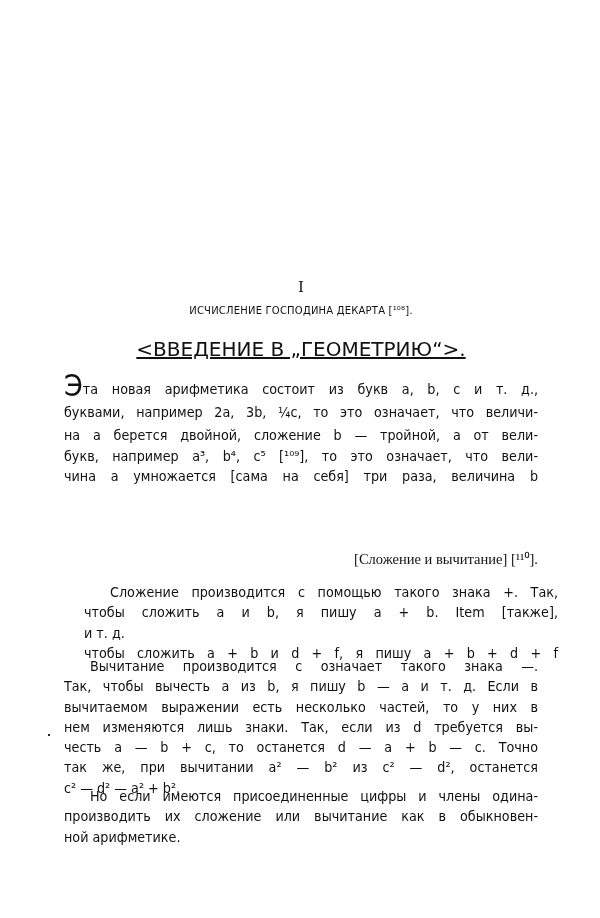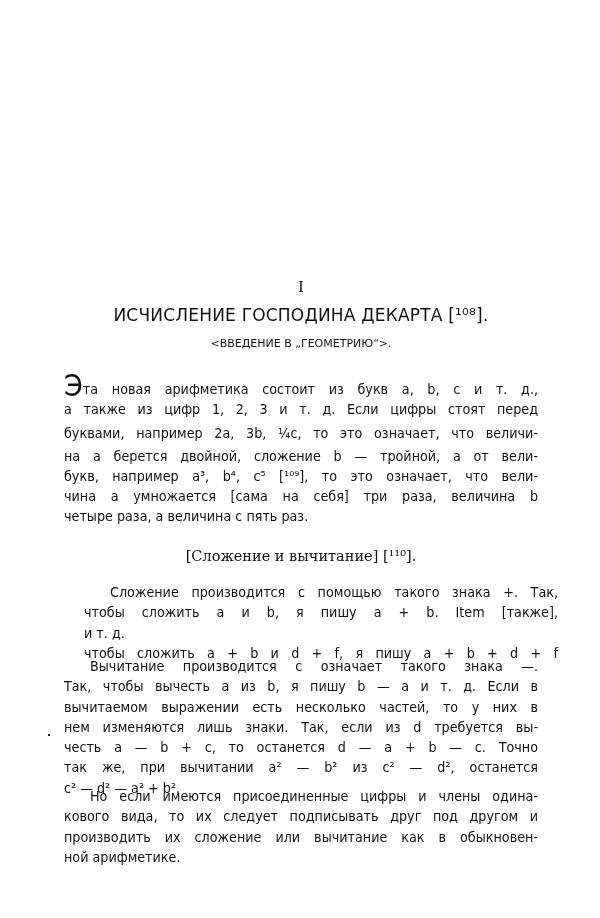--- a/index.html
+++ b/index.html
@@ -3,46 +3,44 @@
 <meta charset="utf-8">
 <style>
   html, body { margin: 0; padding: 0; }
   body {
     width: 600px; height: 918px; background: #ffffff; color: #111;
     font-family: "DejaVu Serif", "Liberation Serif", serif;
     position: relative; overflow: hidden;
   }
   .page { position: absolute; left: 64px; top: 0; width: 474px; }
   .chapter-num { position: absolute; top: 278px; left: 0; width: 474px; text-align: center; font-size: 15px; }
-  .chapter-title { position: absolute; top: 305px; left: 0; width: 474px; text-align: center; font-size: 17px; letter-spacing: 0.2px; font-family: "DejaVu Sans", "Liberation Sans", sans-serif; }
-  .chapter-subtitle { position: absolute; top: 337px; left: 0; width: 474px; text-align: center; font-size: 11px; font-family: "DejaVu Sans", "Liberation Sans", sans-serif; }
+  .chapter-title { position: absolute; top: 305px; left: 0; width: 474px; text-align: center; font-size: 10px; letter-spacing: 0.2px; font-family: "DejaVu Sans", "Liberation Sans", sans-serif; }
+  .chapter-subtitle { position: absolute; top: 337px; left: 0; width: 474px; text-align: center; font-size: 20px; font-family: "DejaVu Sans", "Liberation Sans", sans-serif; text-decoration: underline; }
   .para { position: absolute; left: 0; width: 474px; font-size: 14.2px; line-height: 20.3px; text-align: justify; font-family: "DejaVu Sans Condensed", "DejaVu Sans", "Liberation Sans", sans-serif; }
   .para .line { display: block; text-align-last: justify; white-space: nowrap; }
   .para .line.last { text-align-last: left; }
   .indent { padding-left: 26px; }
   .dropcap { font-size: 30px; line-height: 20px; vertical-align: -2px; }
-  .section-head { position: absolute; top: 548px; left: 0; width: 474px; text-align: center; font-size: 14.5px; }
+  .section-head { position: absolute; top: 548px; left: 0; width: 474px; text-align: right; font-size: 14.5px; font-family: Liberation Serif, serif; }
   .stray-dot { position: absolute; left: 48px; top: 734px; width: 2px; height: 2px; background: #222; }
 </style>
 </head>
 <body>
 
 <div class="page">
   <div class="chapter-num">I</div>
   <div class="chapter-title">ИСЧИСЛЕНИЕ ГОСПОДИНА ДЕКАРТА [¹⁰⁸].</div>
   <div class="chapter-subtitle">&lt;ВВЕДЕНИЕ В „ГЕОМЕТРИЮ“&gt;.</div>
 
   <div class="para" style="top:376px;">
     <span class="line"><span class="dropcap">Э</span><span>та новая арифметика состоит из букв a, b, c и т. д.,</span></span>
-    <span class="line">а также из цифр 1, 2, 3 и т. д. Если цифры стоят перед</span>
     <span class="line" style="line-height:26px;">буквами, например 2a, 3b, ¼c, то это означает, что величи-</span>
     <span class="line">на a берется двойной, сложение b — тройной, а от вели-</span>
     <span class="line">букв, например a³, b⁴, c⁵ [¹⁰⁹], то это означает, что вели-</span>
     <span class="line">чина a умножается [сама на себя] три раза, величина b</span>
-    <span class="line last">четыре раза, а величина c пять раз.</span>
   </div>
 
   <div class="section-head">[Сложение и вычитание] [¹¹⁰].</div>
 
   <div class="para" style="top:582px;margin-left:20px;">
     <span class="line indent">Сложение производится с помощью такого знака +. Так,</span>
     <span class="line">чтобы сложить a и b, я пишу a + b. Item [также],</span>
     <span class="line last">и т. д.</span>
     <span class="line">чтобы сложить a + b и d + f, я пишу a + b + d + f</span>
   </div>
@@ -52,19 +50,18 @@
     <span class="line">Так, чтобы вычесть a из b, я пишу b — a и т. д. Если в</span>
     <span class="line">вычитаемом выражении есть несколько частей, то у них в</span>
     <span class="line">нем изменяются лишь знаки. Так, если из d требуется вы-</span>
     <span class="line">честь a — b + c, то останется d — a + b — c. Точно</span>
     <span class="line">так же, при вычитании a² — b² из c² — d², останется</span>
     <span class="line last">c² — d² — a² + b².</span>
   </div>
 
   <div class="para" style="top:786px;">
     <span class="line indent">Но если имеются присоединенные цифры и члены одина-</span>
-    <span class="line">кового вида, то их следует подписывать друг под другом и</span>
     <span class="line">производить их сложение или вычитание как в обыкновен-</span>
     <span class="line last">ной арифметике.</span>
   </div>
 </div>
 
 <div class="stray-dot"></div>
 
 </body></html>

